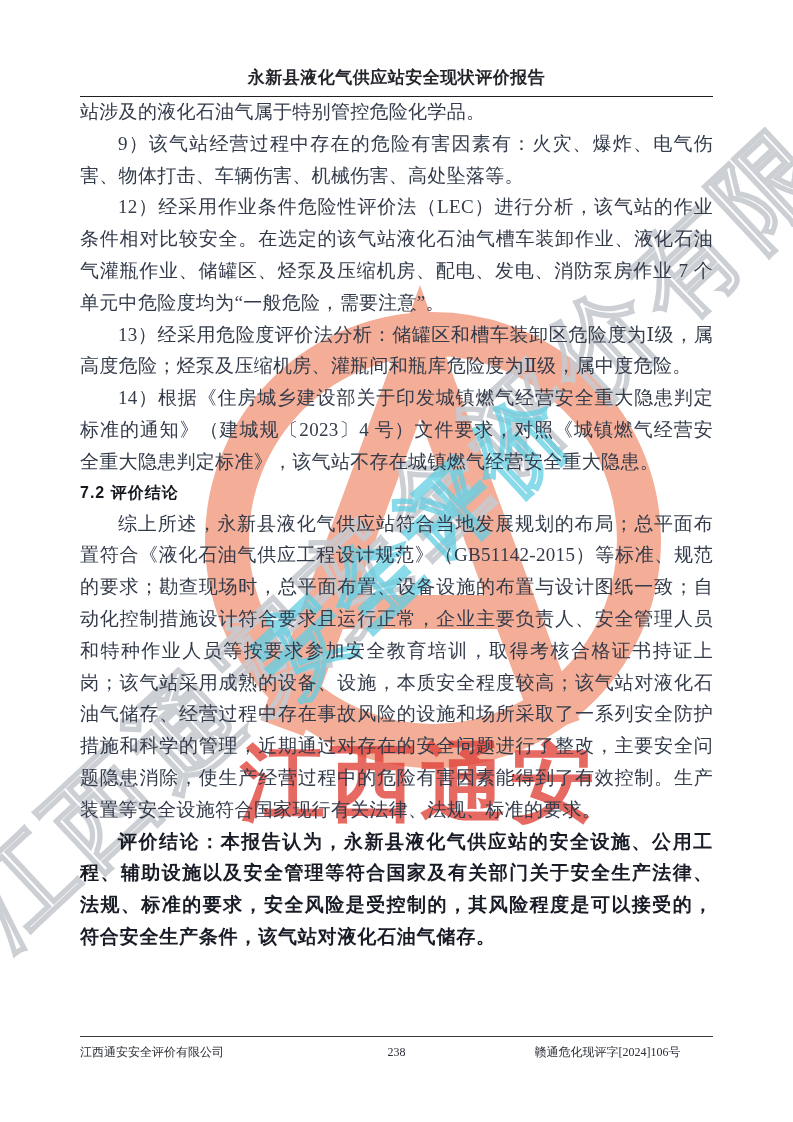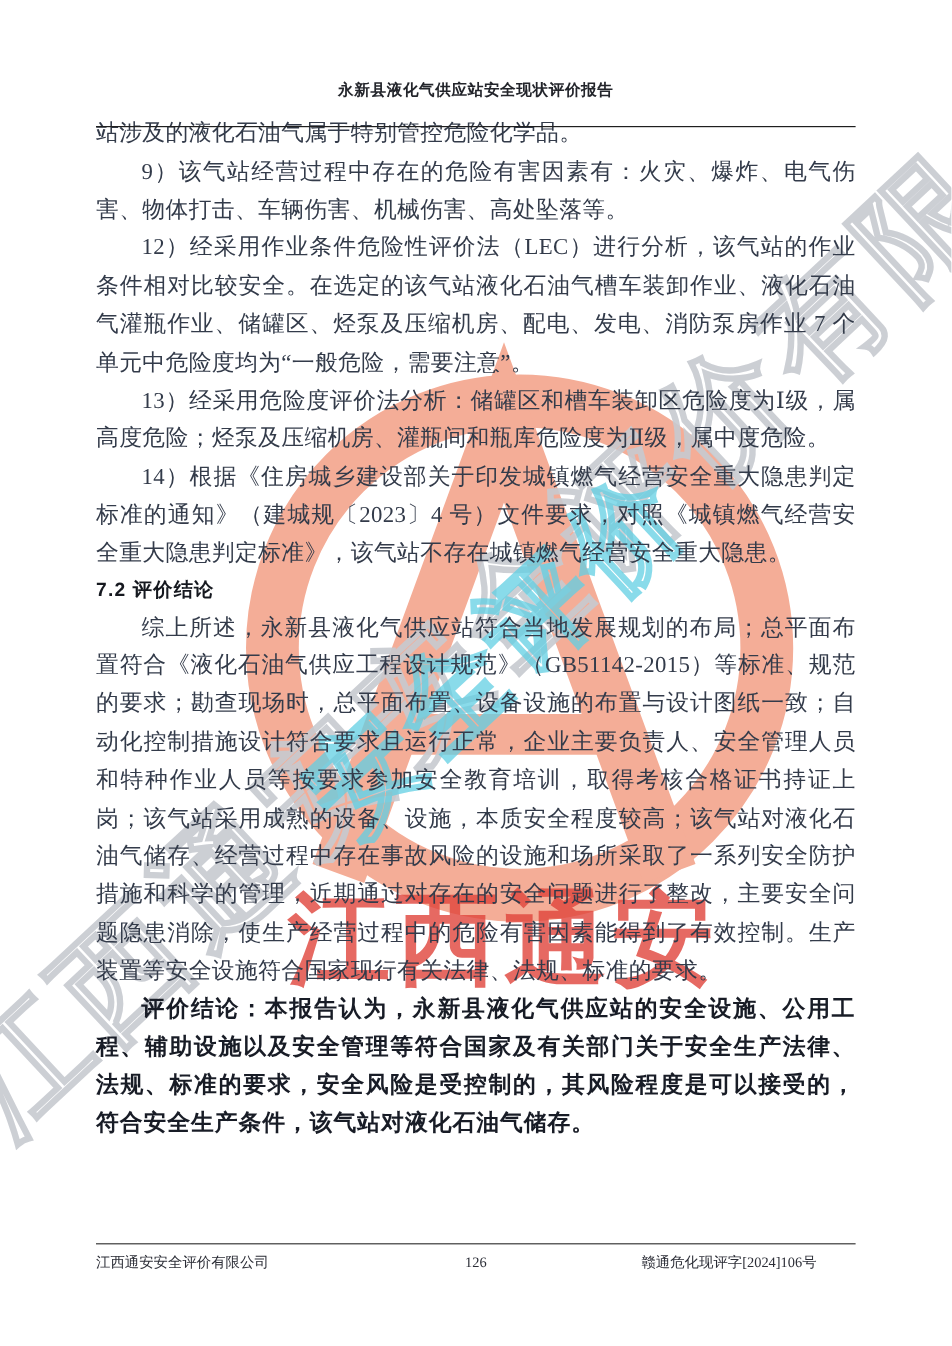--- a/index.html
+++ b/index.html
@@ -8,24 +8,24 @@
     width:793px;height:1122px;
     background:#ffffff;
     overflow:hidden;
     font-family:"Liberation Serif","DejaVu Serif",serif;
   }
   .wm-layer{position:absolute;left:0;top:0;width:793px;height:1122px;z-index:0;}
   .header{
     position:absolute;left:80px;top:66px;width:633px;z-index:2;
     text-align:center;
     font-family:"Liberation Sans","DejaVu Sans",sans-serif;
-    font-size:13px;font-weight:600;color:#23252b;
+    font-size:17px;font-weight:600;color:#23252b;
     letter-spacing:0.5px;
     border-bottom:1.5px solid #1f1f1f;
-    padding-bottom:21px;
+    padding-bottom:7px;
   }
   .content{
     position:absolute;left:80px;top:96px;width:633px;z-index:1;
     font-size:19px;line-height:31.8px;color:#333b4a;
     text-align:justify;letter-spacing:0.3px;
   }
   .content p{margin:0;}
   .p-indent{text-indent:2em;}
   .section-heading{
     margin:16px 0 8px 0;
@@ -80,17 +80,17 @@
     <p class="p-indent">12）经采用作业条件危险性评价法（LEC）进行分析，该气站的作业条件相对比较安全。在选定的该气站液化石油气槽车装卸作业、液化石油气灌瓶作业、储罐区、烃泵及压缩机房、配电、发电、消防泵房作业 7 个单元中危险度均为“一般危险，需要注意”。</p>
     <p class="p-indent">13）经采用危险度评价法分析：储罐区和槽车装卸区危险度为Ⅰ级，属高度危险；烃泵及压缩机房、灌瓶间和瓶库危险度为Ⅱ级，属中度危险。</p>
     <p class="p-indent">14）根据《住房城乡建设部关于印发城镇燃气经营安全重大隐患判定标准的通知》（建城规〔2023〕4 号）文件要求，对照《城镇燃气经营安全重大隐患判定标准》，该气站不存在城镇燃气经营安全重大隐患。</p>
     <p class="section-heading">7.2 评价结论</p>
     <p class="p-indent">综上所述，永新县液化气供应站符合当地发展规划的布局；总平面布置符合《液化石油气供应工程设计规范》（GB51142-2015）等标准、规范的要求；勘查现场时，总平面布置、设备设施的布置与设计图纸一致；自动化控制措施设计符合要求且运行正常，企业主要负责人、安全管理人员和特种作业人员等按要求参加安全教育培训，取得考核合格证书持证上岗；该气站采用成熟的设备、设施，本质安全程度较高；该气站对液化石油气储存、经营过程中存在事故风险的设施和场所采取了一系列安全防护措施和科学的管理，近期通过对存在的安全问题进行了整改，主要安全问题隐患消除，使生产经营过程中的危险有害因素能得到了有效控制。生产装置等安全设施符合国家现行有关法律、法规、标准的要求。</p>
     <p class="p-bold">评价结论：本报告认为，永新县液化气供应站的安全设施、公用工程、辅助设施以及安全管理等符合国家及有关部门关于安全生产法律、法规、标准的要求，安全风险是受控制的，其风险程度是可以接受的，符合安全生产条件，该气站对液化石油气储存。</p>
   </div>
 
   <div class="footer">
     <span class="f-left">江西通安安全评价有限公司</span>
-    <span class="f-center">126</span>
+    <span class="f-center">238</span>
     <span class="f-right">赣通危化现评字[2024]106号</span>
   </div>
 
 </div>
 
 </body></html>

